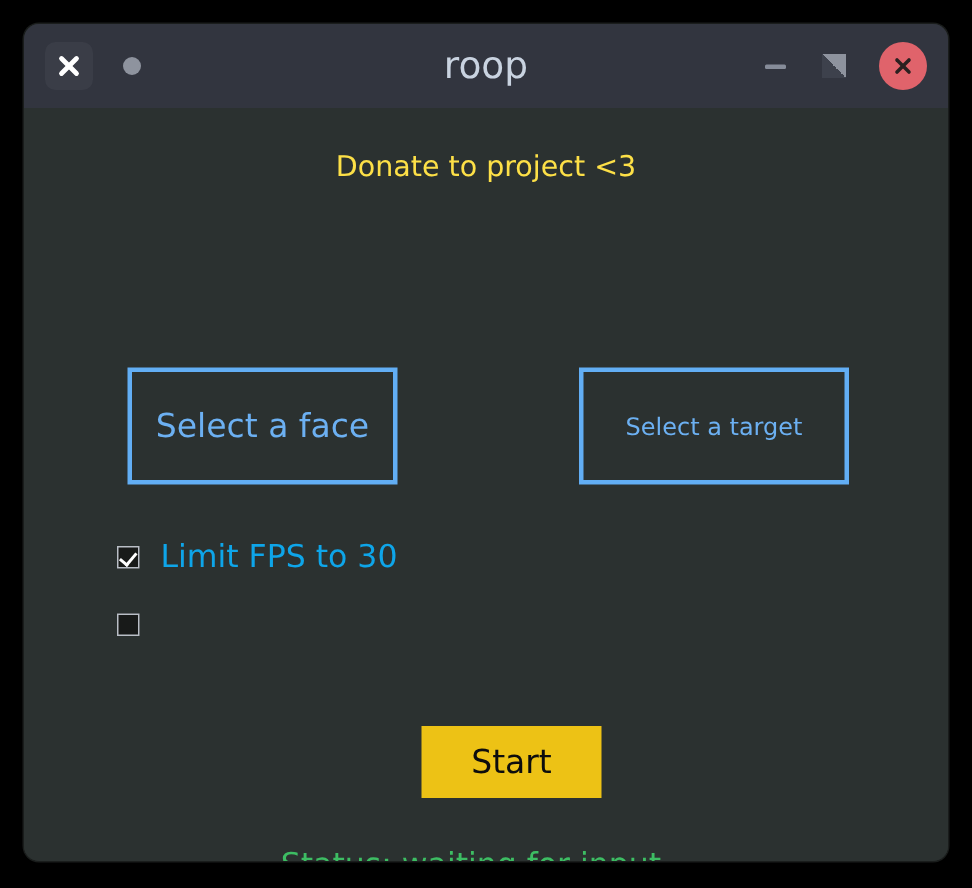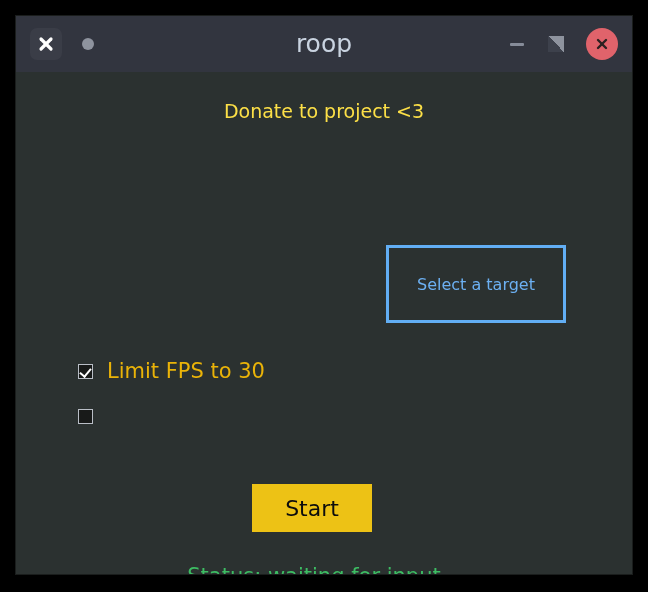--- a/index.html
+++ b/index.html
@@ -19,21 +19,21 @@
     background: #000000;
   }
 
   
   #window {
     position: absolute;
     left: 16px;
     top: 16px;
     width: 616px;
     height: 558px;
-    border-radius: 0;
+    border-radius: 10px;
     overflow: hidden;
     background: #2b3130;
     box-shadow: 0 0 0 1px #1a1d1c;
   }
 
   
   #titlebar {
     position: relative;
     height: 56px;
     background: #32353f;
@@ -191,27 +191,27 @@
     left: 3px;
     top: 1px;
     width: 5px;
     height: 9px;
     border: solid #ffffff;
     border-width: 0 2px 2px 0;
     transform: rotate(40deg);
   }
 
   .check-label {
-    color: #eab308;
+    color: #0ea5e9;
     font-size: 21px;
   }
 
   #start-button {
     position: absolute;
-    left: 236px;
+    left: 265px;
     top: 412px;
     width: 120px;
     height: 48px;
     background: #edc215;
     color: #0d0d0d;
     font-size: 22px;
     display: flex;
     align-items: center;
     justify-content: center;
     border: none;
@@ -261,20 +261,23 @@
           </svg>
         </div>
       </div>
 
     </div>
 
     <div id="content">
 
       <div id="donate-link">Donate to project &lt;3</div>
 
+      <div id="select-face-button" class="select-btn">
+        <span>Select a face</span>
+      </div>
 
       <div id="select-target-button" class="select-btn">
         <span>Select a target</span>
       </div>
 
       <div id="limit-fps-row" class="check-row">
         <div class="checkbox checked"></div>
         <div class="check-label">Limit FPS to 30</div>
       </div>
 

